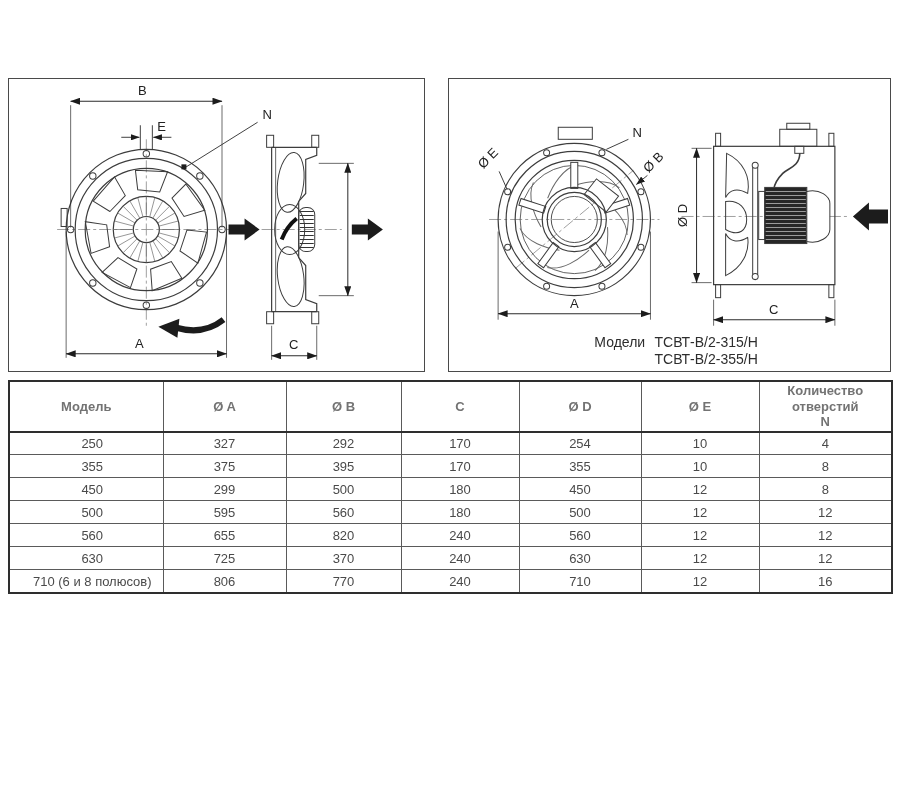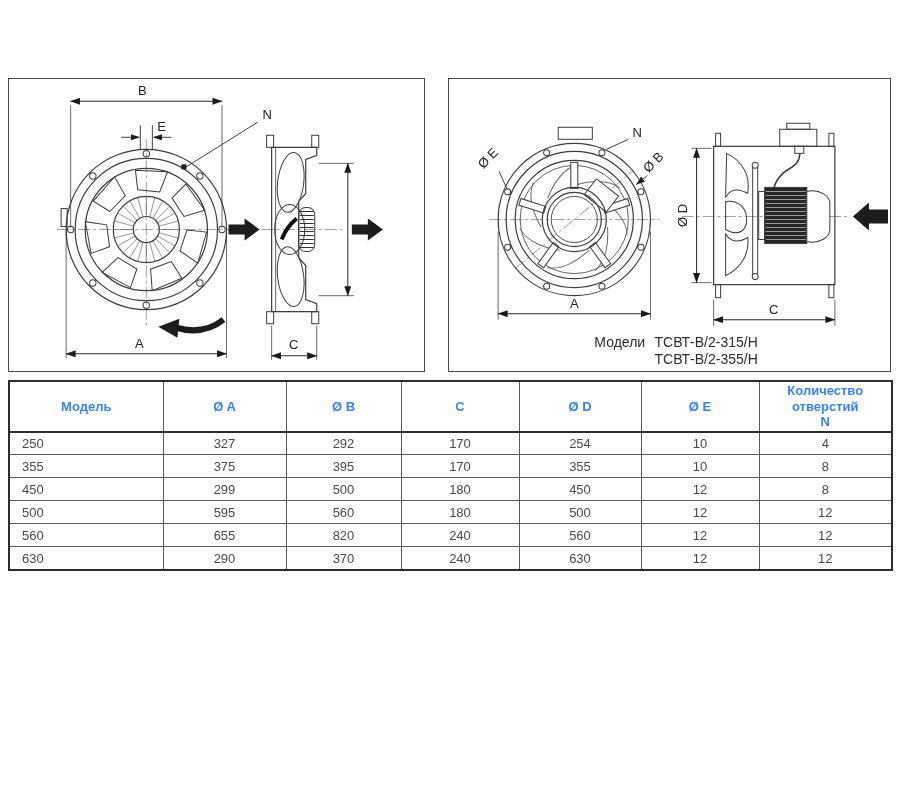--- a/index.html
+++ b/index.html
@@ -18,29 +18,29 @@
   .dimlbl{font-size:13px;}
   .modeltxt{font-size:14px;fill:#2d2d2d;}
 
   table#dims{
     position:absolute;left:8px;top:380px;width:883px;
     border-collapse:collapse;table-layout:fixed;
     border:2px solid #2e2e2e;
   }
   #dims th,#dims td{border:1px solid #5a5a5a;box-sizing:border-box;}
   #dims th{
-    font-size:13px;font-weight:bold;color:#3b82f6;height:50px;
+    font-size:13px;font-weight:bold;color:#737373;height:50px;
     text-align:center;vertical-align:middle;line-height:1.2;
     border-bottom:2px solid #2e2e2e;background:#ffffff;
   }
   #dims td{
     font-size:13px;color:#4a4a4a;height:23px;text-align:center;
     vertical-align:middle;padding:0;background:#ffffff;
   }
-  #dims td.first{text-align:left;padding-left:12px;}
+  #dims td.first{text-align:center;padding-left:12px;}
 </style>
 </head>
 <body>
 
 <div class="panel" id="panel-left">
 <svg viewBox="0 0 414 291">
   <defs>
     <marker id="ar1" viewBox="0 0 10 7" refX="9.5" refY="3.5" markerWidth="10" markerHeight="7" orient="auto-start-reverse">
       <path d="M0,0 L10,3.5 L0,7 Z" fill="#1c1c1c"></path>
     </marker>
@@ -414,21 +414,30 @@
         <td class="first">560</td>
         <td>655</td>
         <td>820</td>
         <td>240</td>
         <td>560</td>
         <td>12</td>
         <td>12</td>
       </tr>
       <tr>
         <td class="first">630</td>
-        <td>290</td>
+        <td>725</td>
         <td>370</td>
         <td>240</td>
         <td>630</td>
         <td>12</td>
         <td>12</td>
       </tr>
+      <tr>
+        <td class="first">710 (6 и 8 полюсов)</td>
+        <td>806</td>
+        <td>770</td>
+        <td>240</td>
+        <td>710</td>
+        <td>12</td>
+        <td>16</td>
+      </tr>
     </tbody>
 </table>
 
 </body></html>

